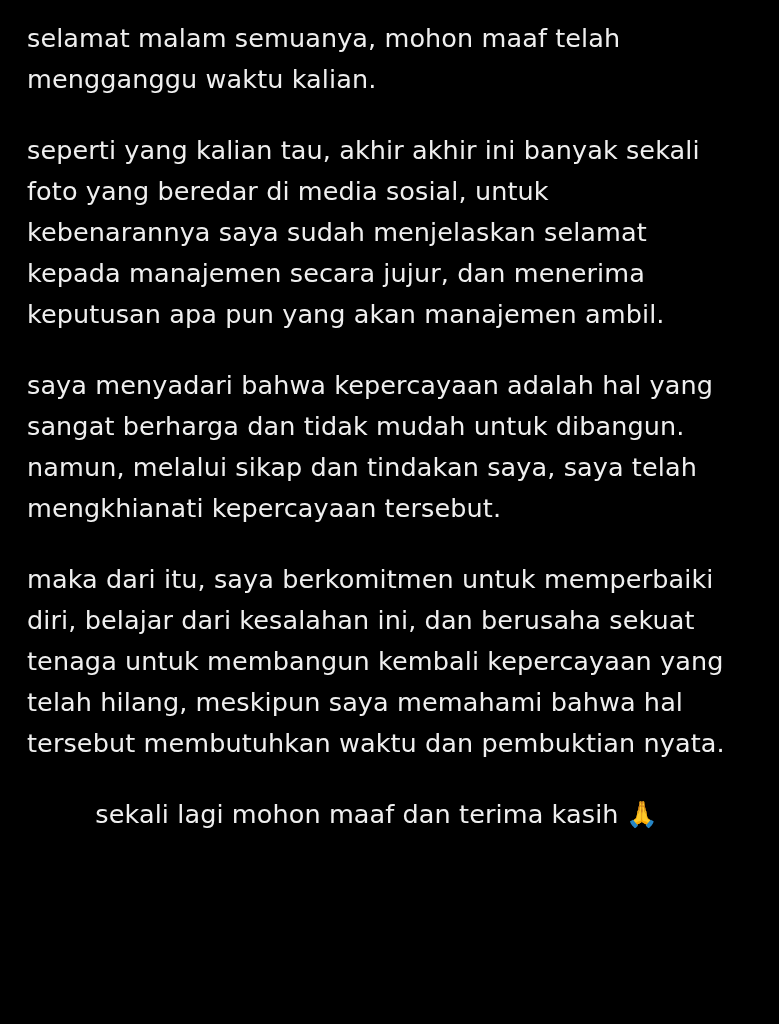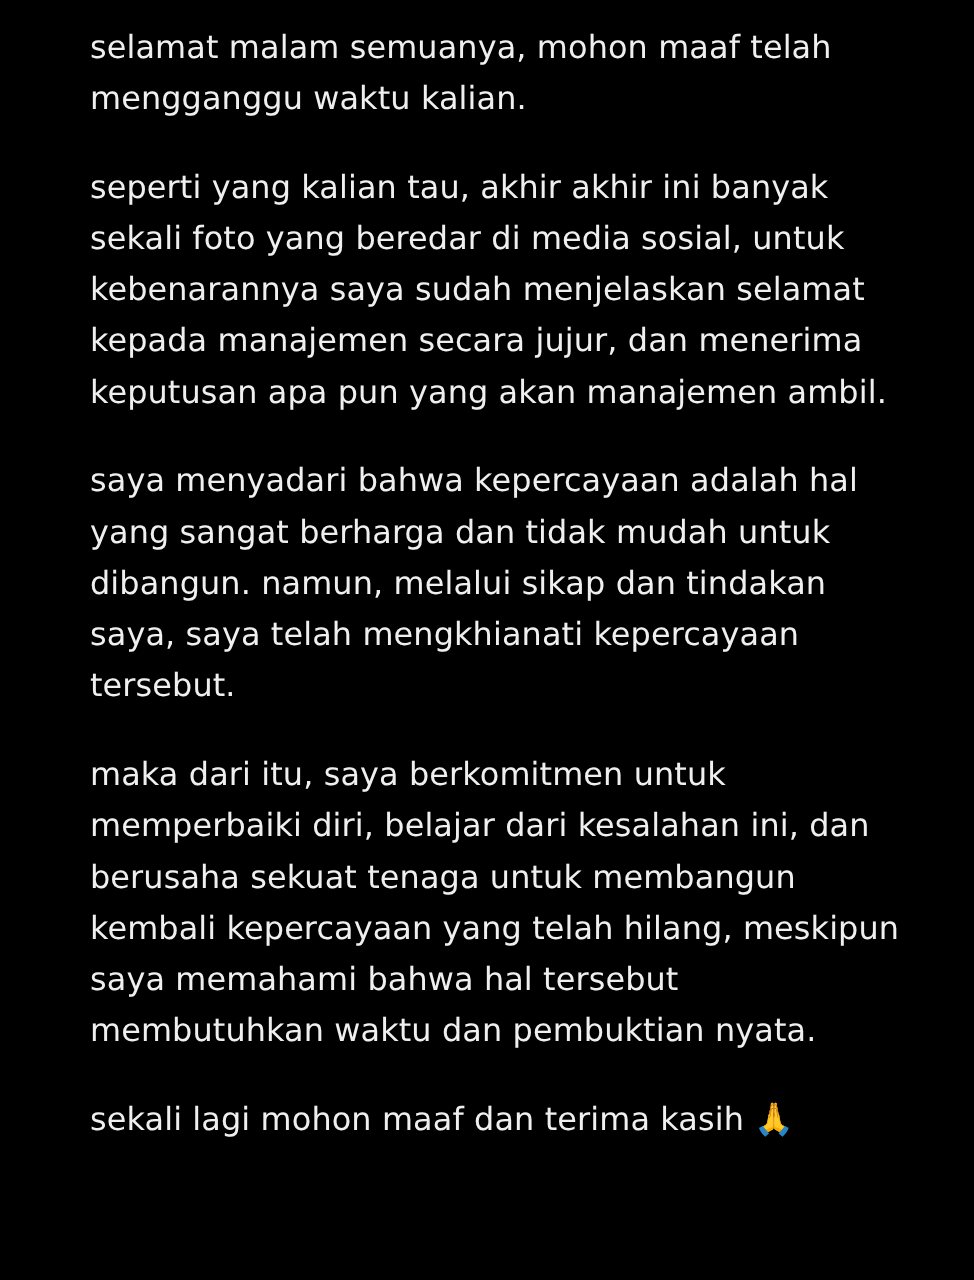--- a/index.html
+++ b/index.html
@@ -10,39 +10,40 @@
   body {
     width: 779px;
     height: 1024px;
     overflow: hidden;
     font-family: "DejaVu Sans", sans-serif;
   }
   .statement {
     box-sizing: border-box;
     width: 779px;
     height: 1024px;
-    padding: 18px 52px 0 72px;
+    padding: 18px 52px 0 27px;
     background: #000000;
     color: #f2f2f2;
   }
   .para {
     font-size: 25.5px;
     line-height: 41px;
     letter-spacing: 0.1px;
     color: #efefef;
     margin: 0 0 30px 0;
     font-weight: 400;
     white-space: pre-wrap;
     word-break: normal;
   }
   .para:last-child {
     margin-bottom: 0;
   }
   .para.closing {
     margin-bottom: 0;
+    text-align: center;
   }
 </style>
 </head>
 <body>
 
 <div class="statement">
   <p class="para">selamat malam semuanya, mohon maaf telah mengganggu waktu kalian.</p>
   <p class="para">seperti yang kalian tau, akhir akhir ini banyak sekali foto yang beredar di media sosial, untuk kebenarannya saya sudah menjelaskan selamat kepada manajemen secara jujur, dan menerima keputusan apa pun yang akan manajemen ambil.</p>
   <p class="para">saya menyadari bahwa kepercayaan adalah hal yang sangat berharga dan tidak mudah untuk dibangun. namun, melalui sikap dan tindakan saya, saya telah mengkhianati kepercayaan tersebut.</p>
   <p class="para">maka dari itu, saya berkomitmen untuk memperbaiki diri, belajar dari kesalahan ini, dan berusaha sekuat tenaga untuk membangun kembali kepercayaan yang telah hilang, meskipun saya memahami bahwa hal tersebut membutuhkan waktu dan pembuktian nyata.</p>

